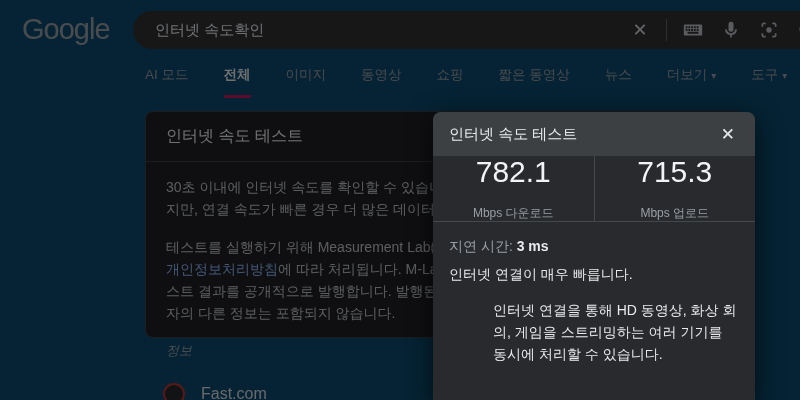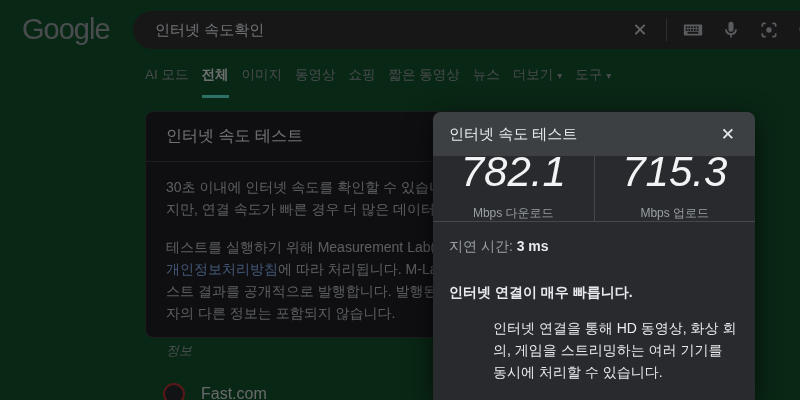--- a/index.html
+++ b/index.html
@@ -1,20 +1,20 @@
 <!DOCTYPE html>
 <html><head>
 <meta charset="utf-8">
 <style>
   * { margin:0; padding:0; box-sizing:border-box; }
   html,body { background:#000; }
   body { font-family:"Liberation Sans","DejaVu Sans",sans-serif; }
   #screen {
     position:relative; width:800px; height:400px; overflow:hidden;
-    background:#14532d; color:#e8eaed;
+    background:#0c4a6e; color:#e8eaed;
   }
 
   
   .page { position:absolute; inset:0; z-index:1; }
 
   .logo { position:absolute; left:22px; top:13px; font-size:29px; letter-spacing:-1px;
           color:#9aa0a6; font-weight:400; }
 
   .searchbar {
     position:absolute; left:133px; top:11px; width:700px; height:38px;
@@ -22,24 +22,24 @@
     padding:0 14px 0 22px;
   }
   .searchbar .query { flex:0 0 auto; font-size:15px; color:#e8eaed; }
   .searchbar .spacer { flex:1; }
   .sb-ico { width:24px; height:24px; display:flex; align-items:center; justify-content:center;
             color:#bdc1c6; margin-left:14px; cursor:pointer; }
   .sb-ico svg { display:block; }
   .sb-divider { width:1px; height:22px; background:#5f6368; margin-left:14px; }
   .clear-x { font-size:18px; line-height:1; color:#cfd2d6; }
 
-  .tabs { position:absolute; left:145px; top:66px; display:flex; gap:13px;
+  .tabs { position:absolute; left:145px; top:66px; display:flex; gap:35px;
           font-size:13.5px; color:#969ba1; }
   .tab { padding-bottom:11px; cursor:pointer; white-space:nowrap; }
-  .tab.active { color:#e8eaed; border-bottom:3px solid #5eead4; font-weight:700; }
+  .tab.active { color:#e8eaed; border-bottom:3px solid #be185d; font-weight:700; }
   .tab .caret { font-size:10px; margin-left:4px; }
 
   .result-card {
     position:absolute; left:145px; top:111px; width:600px; height:227px;
     border:1px solid #3c4043; border-radius:8px; background:#202124;
   }
   .result-card .card-header { padding:14px 20px; font-size:16px; color:#e8eaed;
     border-bottom:1px solid #3c4043; }
   .result-card .card-body { padding:14px 20px; font-size:14px; line-height:22px;
     color:#bdc1c6; }
@@ -66,28 +66,28 @@
   .modal-header { height:44px; background:#3c4043; display:flex; align-items:center;
     padding:0 16px; }
   .modal-title { font-size:15px; font-weight:500; color:#e8eaed; flex:1; }
   .modal-close { font-size:17px; color:#e8eaed; cursor:pointer; line-height:1;
     padding:2px 4px; }
 
   .stats { display:flex; height:66px; border-bottom:1px solid #45484b; }
   .stat { flex:1; display:flex; flex-direction:column; align-items:center;
     justify-content:center; }
   .stat + .stat { border-left:1px solid #45484b; }
-  .stat-value { font-size:42px; color:#f1f3f4; line-height:34px;font-style:italic; }
+  .stat-value { font-size:30px; color:#f1f3f4; line-height:34px; }
   .stat-label { font-size:12px; color:#9aa0a6; margin-top:16px; }
 
   .modal-body { padding:14px 16px 0 16px; font-size:14px; }
   .detail-line { line-height:21px; }
   .detail-label { color:#9aa0a6; }
   .detail-value { color:#e8eaed; font-weight:700; }
-  .verdict { margin-top:27px; font-weight:700; color:#e8eaed; }
+  .verdict { margin-top:9px; font-weight:400; color:#e8eaed; }
   .description { margin-top:15px; font-weight:500; color:#e8eaed; line-height:22px;margin-left:44px; }
 
   .modal-actions { display:flex; justify-content:flex-end; align-items:center;
     gap:10px; padding:14px 16px; }
 </style>
 </head>
 <body>
 
 <div id="screen">
 

